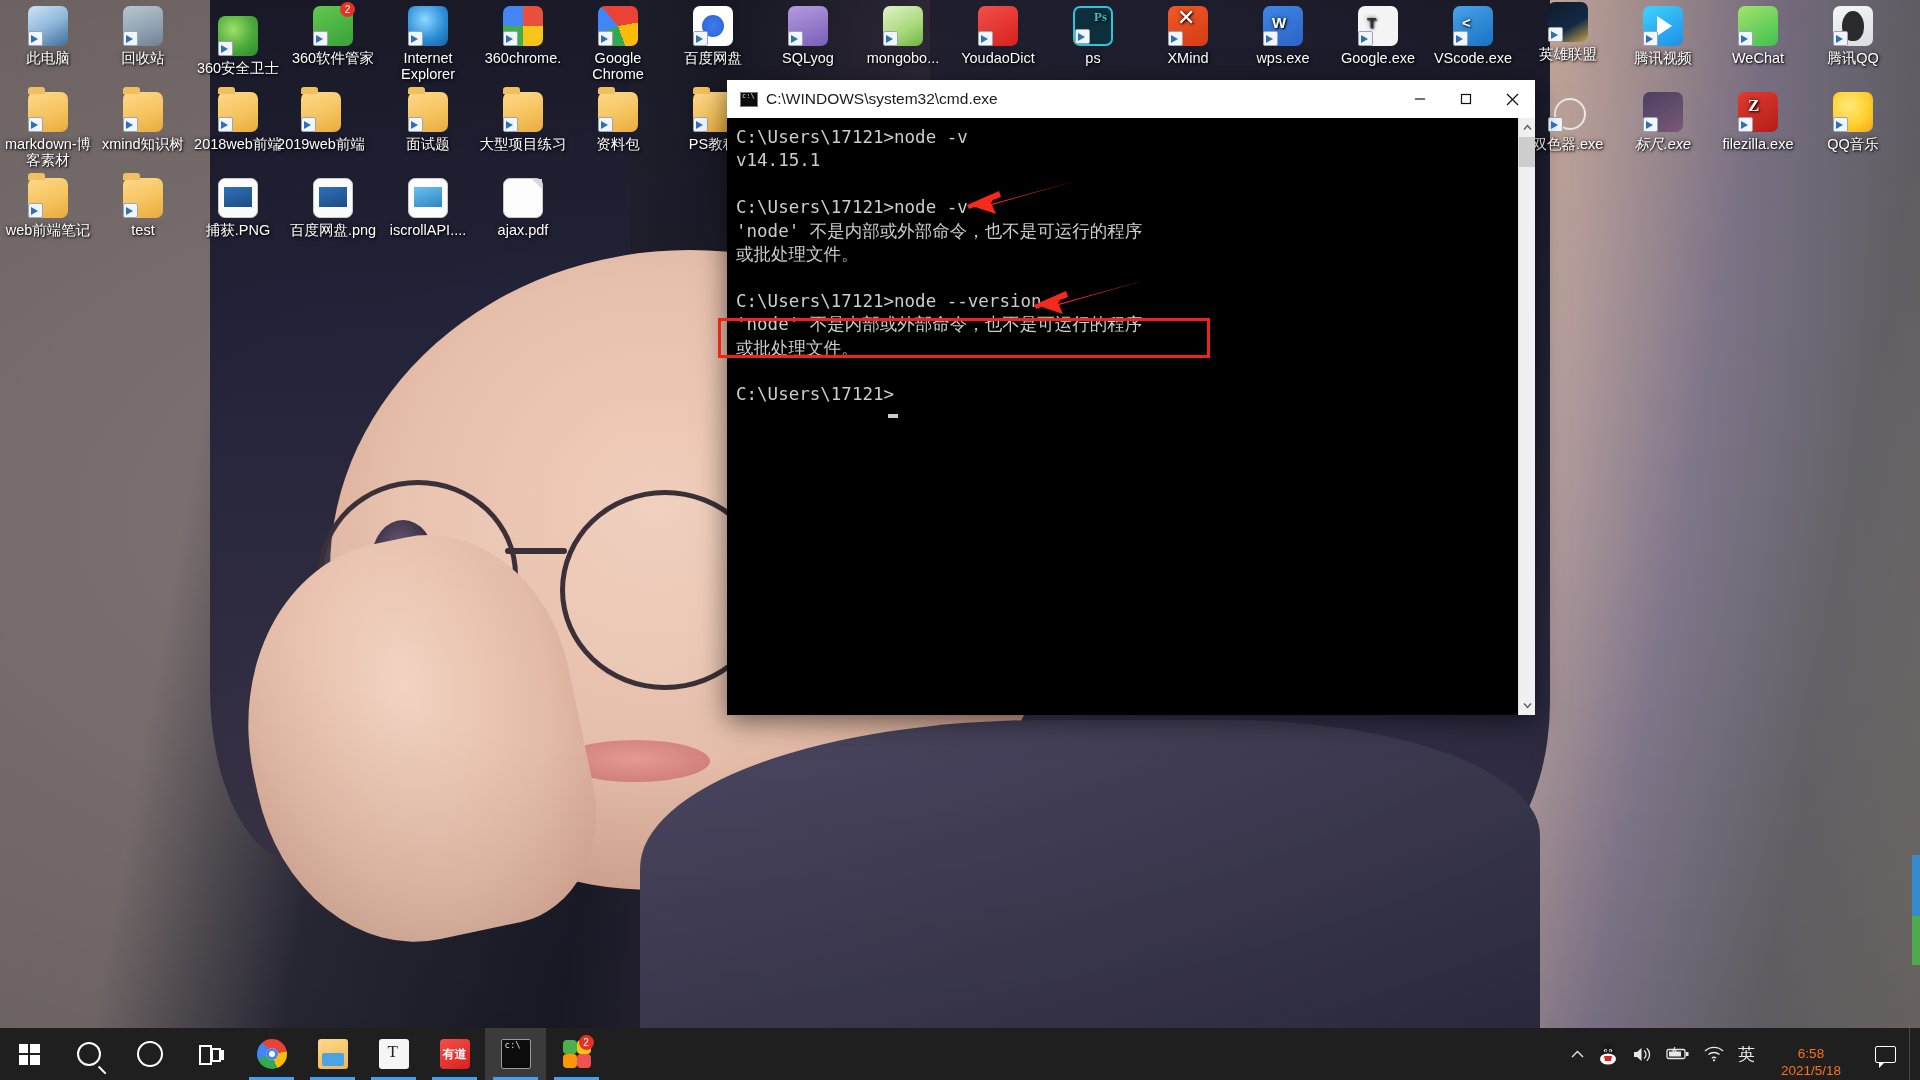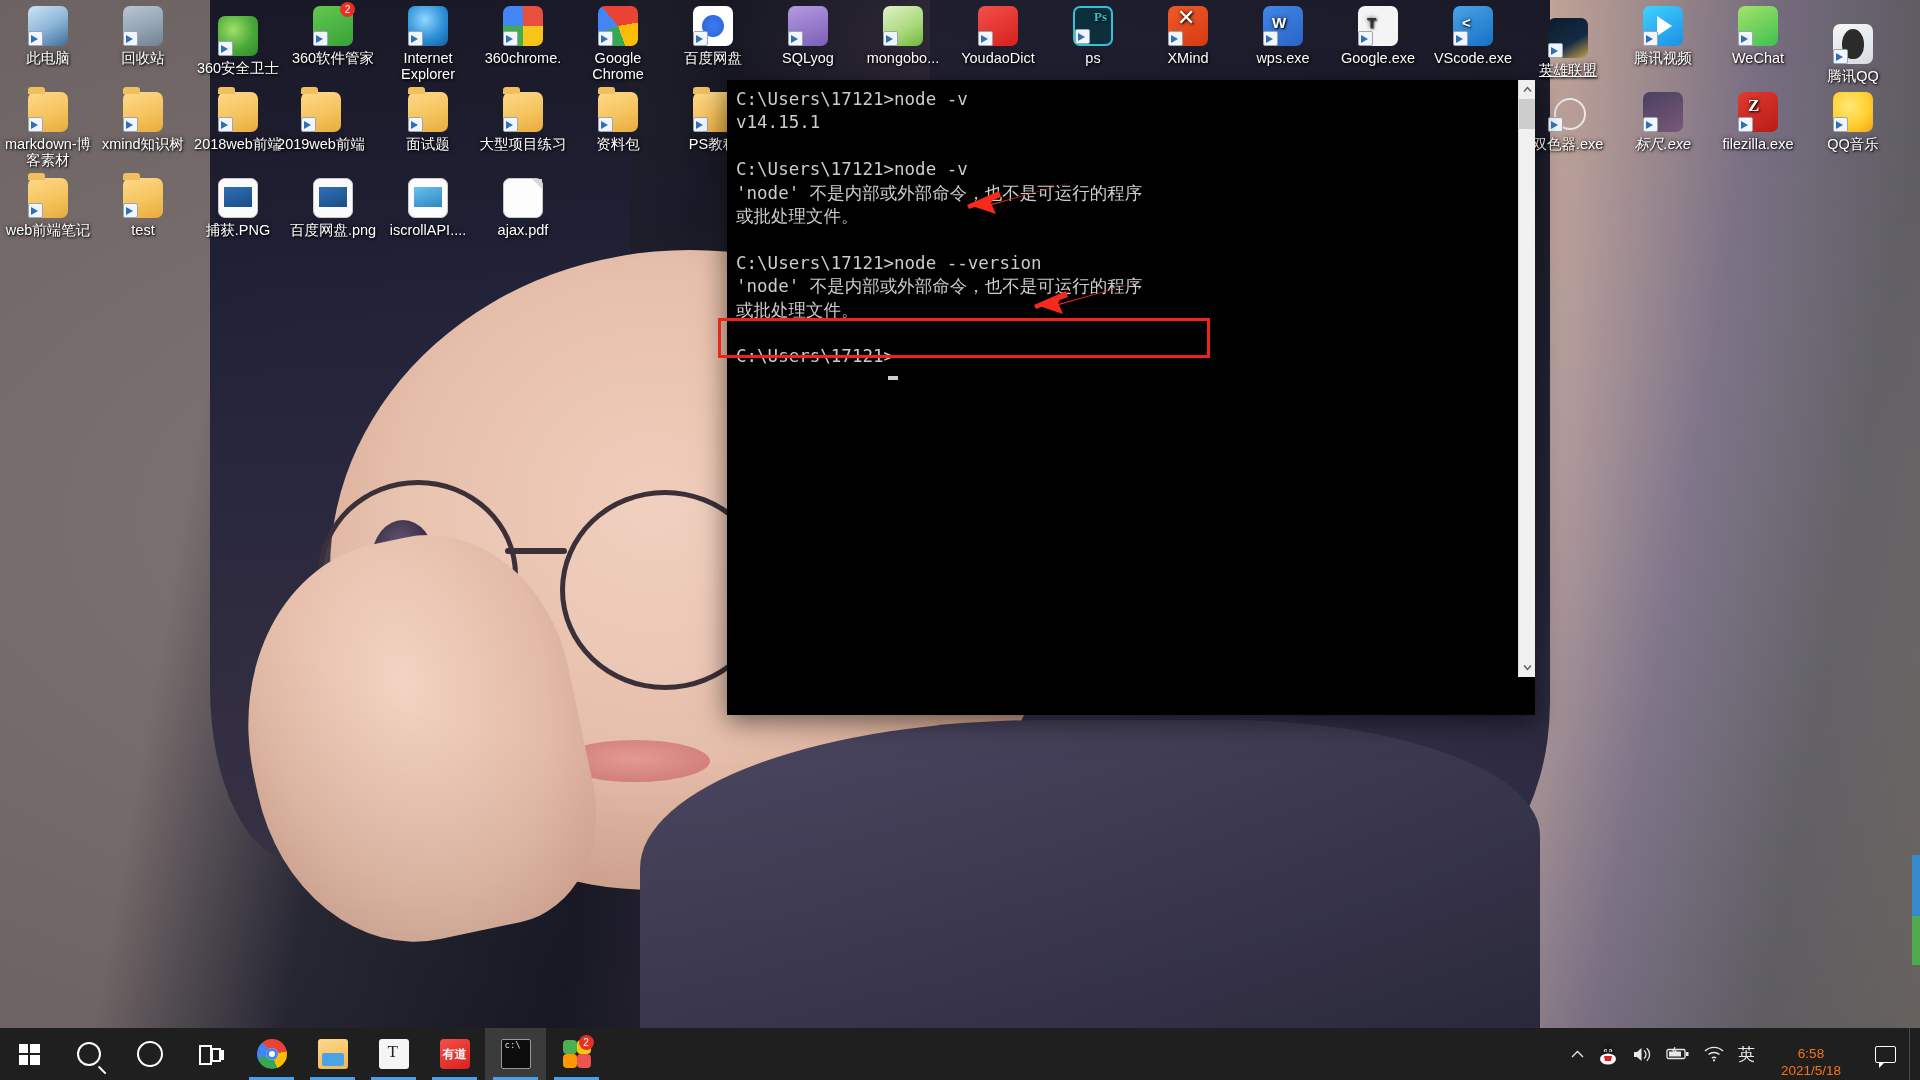--- a/index.html
+++ b/index.html
@@ -418,35 +418,35 @@
           <span class="t">T</span>
         </span>
       <span class="lbl">Google.exe</span>
       </div>
     <div class="dicon" style="left:1425px;top:6px;">
       <span class="glyph g-vs">
           <span class="t">&lt;</span>
         </span>
       <span class="lbl">VScode.exe</span>
       </div>
-    <div class="dicon" style="left:1520px;top:18px;text-decoration:underline;">
+    <div class="dicon" style="left:1520px;top:2px;">
       <span class="glyph g-lol"></span>
       <span class="lbl">英雄联盟</span>
       </div>
     <div class="dicon" style="left:1615px;top:6px;">
       <span class="glyph g-tvideo">
           <span class="tri"></span>
         </span>
       <span class="lbl">腾讯视频</span>
       </div>
     <div class="dicon" style="left:1710px;top:6px;">
       <span class="glyph g-wechat"></span>
       <span class="lbl">WeChat</span>
       </div>
-    <div class="dicon" style="left:1805px;top:24px;">
+    <div class="dicon" style="left:1805px;top:6px;">
       <span class="glyph g-qq">
           <span class="pg"></span>
         </span>
       <span class="lbl">腾讯QQ</span>
       </div>
 
     <div class="dicon" style="left:0px;  top:92px;">
       <span class="glyph g-folder">
           <span class="tab"></span>
         </span>
@@ -547,20 +547,42 @@
       </div>
     <div class="dicon" style="left:475px;top:178px;">
       <span class="glyph g-doc nobadge">
           <span class="fold"></span>
         </span>
       <span class="lbl">ajax.pdf</span>
       </div>
   </div>
 
   <div id="cmd-window">
+    <div id="cmd-titlebar">
+      <span class="cmd-ico"></span>
+      <span id="cmd-title-text">C:\WINDOWS\system32\cmd.exe</span>
+      <div id="cmd-winbtns">
+        <div class="wbtn" id="cmd-btn-min">
+          <svg width="12" height="12" viewBox="0 0 12 12">
+              <line x1="1" y1="6" x2="11" y2="6" stroke="#111" stroke-width="1.2"></line>
+            </svg>
+        </div>
+        <div class="wbtn" id="cmd-btn-max">
+          <svg width="12" height="12" viewBox="0 0 12 12">
+              <rect x="1.5" y="1.5" width="9" height="9" fill="none" stroke="#111" stroke-width="1.2"></rect>
+            </svg>
+        </div>
+        <div class="wbtn" id="cmd-btn-close">
+          <svg width="13" height="13" viewBox="0 0 13 13">
+              <line x1="1" y1="1" x2="12" y2="12" stroke="currentColor" stroke-width="1.2"></line>
+              <line x1="12" y1="1" x2="1" y2="12" stroke="currentColor" stroke-width="1.2"></line>
+            </svg>
+        </div>
+      </div>
+    </div>
     <div id="cmd-body">
       <div id="cmd-text">C:\Users\17121&gt;node -v
 v14.15.1
 
 C:\Users\17121&gt;node -v
 'node' 不是内部或外部命令，也不是可运行的程序
 或批处理文件。
 
 C:\Users\17121&gt;node --version
 'node' 不是内部或外部命令，也不是可运行的程序

